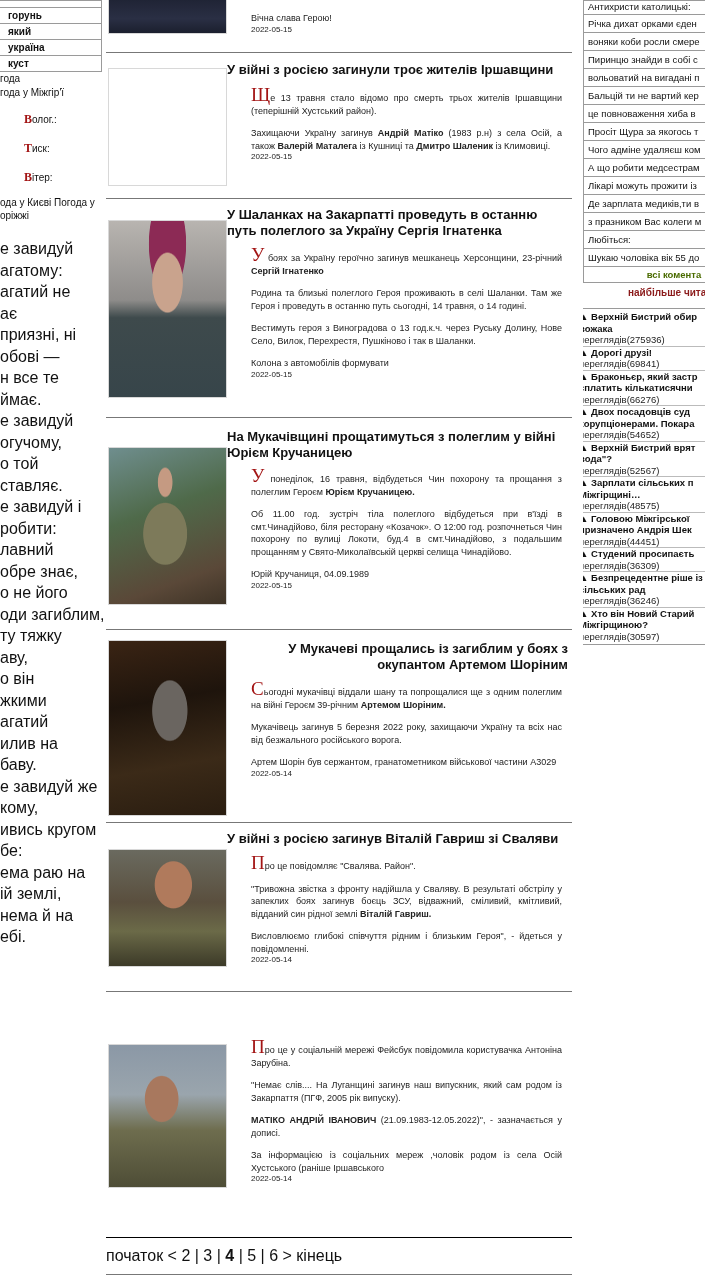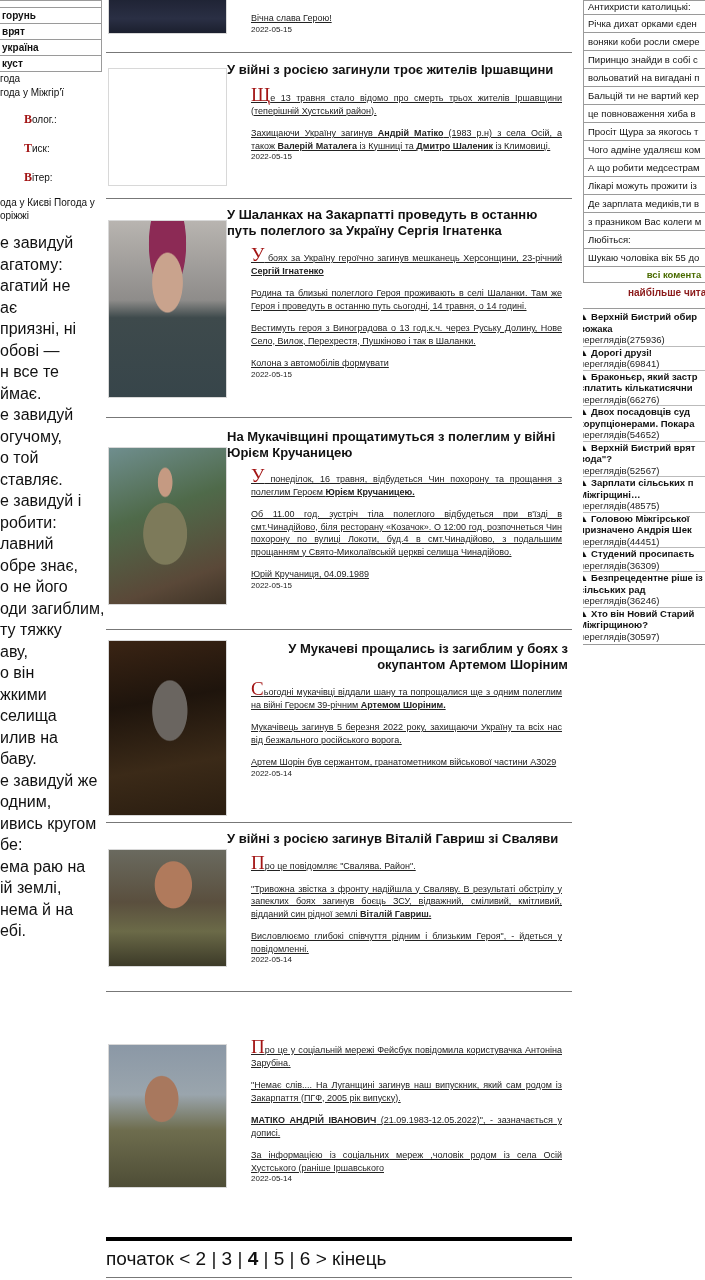--- a/index.html
+++ b/index.html
@@ -7,54 +7,54 @@
     width: 705px; height: 1280px; overflow: hidden; position: relative;
     background: #ffffff; color: #111;
     font-family: "Liberation Sans", sans-serif;
   }
   
   .left { position: absolute; left: 0; top: 0; width: 104px; }
   .menu { border-left: none; width: 102px; }
   .menu .mi {
     border: 1px solid #9a9a9a; border-left: none; border-top: none;
     font-weight: bold; font-size: 10px; height: 15px; line-height: 15px;
-    padding-left: 2px; white-space: nowrap; overflow: hidden; color: #111;
+    padding-left: 8px; white-space: nowrap; overflow: hidden; color: #111;
     cursor: pointer;
   }
   .menu .mi:first-child { border-top: 1px solid #9a9a9a; height: 6px; }
   .weather-link { font-size: 10px; line-height: 13px; white-space: nowrap; overflow: hidden; cursor: pointer; }
   .wx-row { font-size: 10px; height: 29px; line-height: 29px; padding-left: 24px; }
   .wx-row .cap { color: #a31515; font-weight: bold; font-family: "Liberation Serif", serif; font-size: 12px; }
   .weather-cities { font-size: 10px; line-height: 13px; margin-top: 4px; white-space: nowrap; overflow: hidden; }
-  .poem { margin-top: 10px; font-size: 16px; line-height: 21.5px; white-space: nowrap; overflow: hidden; width: 104px; }
+  .poem { margin-top: 16px; font-size: 16px; line-height: 21.5px; white-space: nowrap; overflow: hidden; width: 104px; }
   .poem div { overflow: hidden; white-space: nowrap; }
 
   
   .center { position: absolute; left: 106px; top: 0; width: 466px; }
   .article { position: relative; }
   .article .sep { position: absolute; left: 0; right: 0; height: 1px; background: #777; }
   .article .thumb {
     position: absolute; left: 2px; width: 117px; border: 1px solid #d8d8d8;
     overflow: hidden;
   }
   .article h2 {
     position: absolute; left: 121px; right: 4px; margin: 0;
     font-size: 13px; line-height: 15.5px; font-weight: bold; color: #111;
     cursor: pointer;
   }
   .article .body {
     position: absolute; left: 145px; right: 10px;
     font-size: 9px; line-height: 12.5px; text-align: justify; color: #222;
   }
-  .article .body p { margin: 0 0 10px 0; text-decoration: underline; }
+  .article .body p { margin: 0 0 10px 0; }
   .article .body p.last { margin-bottom: 0; }
   .dropcap { color: #a31515; font-family: "Liberation Serif", serif; font-size: 19px; line-height: 10px; font-weight: normal; }
   .date { font-size: 8px; line-height: 10px; color: #222; display: block; }
 
-  .pager { position: absolute; left: 0; top: 1237px; width: 466px; border-top: 4px solid #000000; border-bottom: 1px solid #777; height: 36px; font-size: 19px; line-height: 36px; }
+  .pager { position: absolute; left: 0; top: 1237px; width: 466px; border-top: 1px solid #000000; border-bottom: 1px solid #777; height: 36px; font-size: 16px; line-height: 36px; }
   .pager span { cursor: pointer; }
   .pager .cur { font-weight: bold; cursor: default; }
 
   
   .right { position: absolute; left: 583px; top: 0; width: 122px; overflow: hidden; }
   .comments { border: 1px solid #9a9a9a; border-right: none; width: 130px; }
   .comments .ci {
     font-size: 9.5px; height: 17px; line-height: 17px; border-bottom: 1px solid #9a9a9a;
     padding-left: 4px; white-space: nowrap; overflow: hidden; cursor: pointer;
   }
@@ -76,21 +76,21 @@
   .ph-5 { background: radial-gradient(ellipse at 45% 38%, #a8785e 0 18%, transparent 19%), linear-gradient(180deg,#8b98a6 0%,#9aa5ad 35%,#6e6d4e 60%,#4e4d36 100%); }
   .ph-blank { background: #fff; }
 </style>
 </head>
 <body>
 
 <div class="left">
   <div class="menu">
     <div class="mi"></div>
     <div class="mi">горунь</div>
-    <div class="mi">врят</div>
+    <div class="mi">який</div>
     <div class="mi">україна</div>
     <div class="mi">куст</div>
   </div>
   <div class="weather-link">года</div>
   <div class="weather-link" style="margin-top:1px">года у Міжгір'ї</div>
   <div style="margin-top:6px">
     <div class="wx-row"><span class="cap">В</span><span>олог.:</span></div>
     <div class="wx-row"><span class="cap">Т</span><span>иск:</span></div>
     <div class="wx-row"><span class="cap">В</span><span>ітер:</span></div>
   </div>
@@ -114,25 +114,25 @@
       <div>е завидуй і</div>
       <div>робити:</div>
       <div>лавний</div>
       <div>обре знає,</div>
       <div>о не його</div>
       <div>оди загиблим,</div>
       <div>ту тяжку</div>
       <div>аву,</div>
       <div>о він</div>
       <div>жкими</div>
-      <div>селища</div>
+      <div>агатий</div>
       <div>илив на</div>
       <div>баву.</div>
       <div>е завидуй же</div>
-      <div>одним,</div>
+      <div>кому,</div>
       <div>ивись кругом</div>
       <div>бе:</div>
       <div>ема раю на</div>
       <div>ій землі,</div>
       <div> нема й на</div>
       <div>ебі.</div>
     </div>
 </div>
 
 <div class="center">

